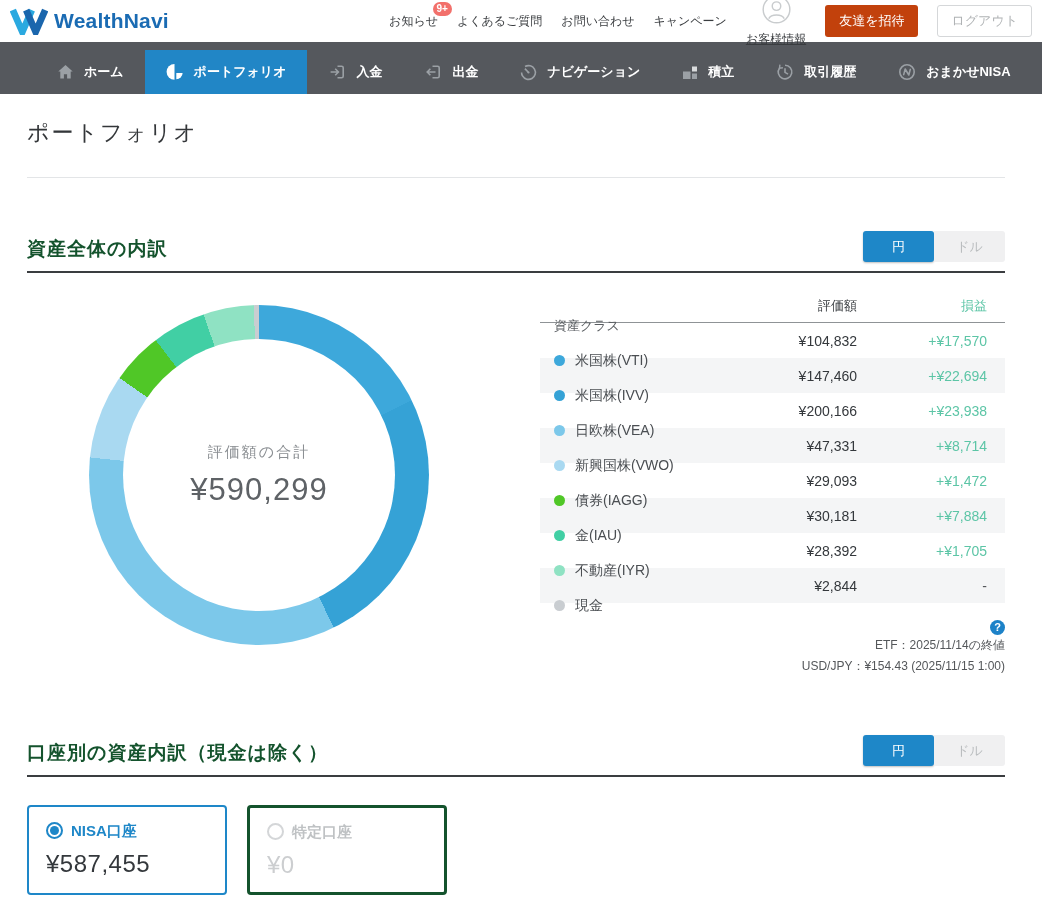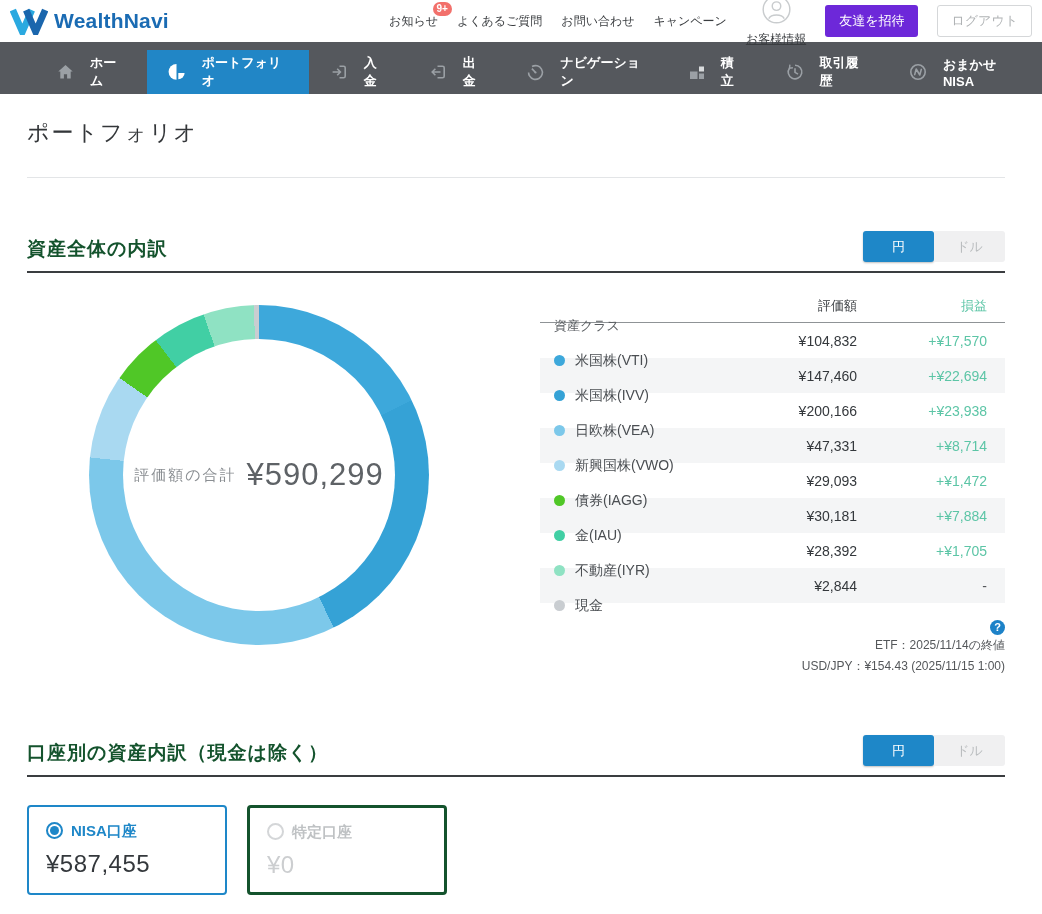--- a/index.html
+++ b/index.html
@@ -10,28 +10,28 @@
   .top-header { height:42px; display:flex; align-items:center; padding:0 10px;
     background:#fff; }
   .brand { display:flex; align-items:center; gap:6px; cursor:pointer; }
   .brand-name { font-size:21px; font-weight:bold; color:#1a6bb3; letter-spacing:0.2px; }
   .top-right { margin-left:auto; display:flex; align-items:center; gap:19px; }
   .top-link { font-size:12px; color:#3a3d40; cursor:pointer; position:relative; white-space:nowrap; }
   .top-badge { position:absolute; top:-11px; right:-14px; background:#f2706b; color:#fff;
     font-size:10px; font-weight:bold; border-radius:9px; padding:1px 4px; line-height:12px; }
   .account-link { display:flex; align-items:center; gap:7px;flex-direction:column; }
   .account-link .lbl { font-size:12px; color:#3a3d40; text-decoration:underline; }
-  .btn-invite { background:#6d28d9; color:#fff; border:none; font-size:13px;
+  .btn-invite { background:#c2410c; color:#fff; border:none; font-size:13px;
     padding:7px 14px; border-radius:3px; cursor:pointer; }
   .btn-logout { background:#fff; color:#b0b3b5; border:1px solid #d5d7d9; font-size:13px;
     padding:6px 13px; border-radius:3px; cursor:pointer; }
 
   
   .nav-bar { height:52px; background:#55585d; display:flex; align-items:stretch; padding-left:36px; }
-  .nav-item { display:flex; align-items:center; gap:16px; padding:0 21px; cursor:pointer;
+  .nav-item { display:flex; align-items:center; gap:10px; padding:0 21px; cursor:pointer;
     color:#fff; font-size:13px; font-weight:bold;margin-top:8px; }
   .nav-item .nav-icon { color:#9ba0a5; display:flex; align-items:center; }
   .nav-item.active { background:#2186c6; }
   .nav-item.active .nav-icon { color:#fff; }
 
   
   .content { padding:0 37px 0 27px; }
   .page-title { margin-top:24px; font-size:22px; color:#333639; font-weight:400; letter-spacing:2px; }
   .title-divider { border:none; border-top:1px solid #e3e5e7; margin-top:29px; }
 
@@ -46,21 +46,21 @@
     justify-content:center; cursor:pointer; }
   .toggle-btn.on { background:#1e87c8; color:#fff; border-radius:3px; box-shadow:0 1px 2px rgba(0,0,0,.25); }
   .toggle-btn.off { background:#f0f0f1; color:#b9bcbe; border-radius:0 3px 3px 0; }
 
   
   .total-row { display:flex; margin-top:16px; }
   .donut-col { width:513px; flex:none; }
   .donut-wrap { width:340px; height:340px; margin:16px 0 0 62px; position:relative; }
   .donut-ring { width:340px; height:340px; border-radius:50%; }
   .donut-hole { position:absolute; left:34px; top:34px; width:272px; height:272px;
-    background:#fff; border-radius:50%; display:flex; 
+    background:#fff; border-radius:50%; display:flex; flex-direction:column;
     align-items:center; justify-content:center; gap:10px; }
   .donut-center-label { font-size:15px; color:#8a8e92; letter-spacing:2px; }
   .donut-center-value { font-size:31px; color:#5e6266; font-weight:400; letter-spacing:1px; }
 
   .table-col { flex:1; }
   .asset-table { width:100%; }
   .t-head { display:flex; align-items:center; height:34px; border-bottom:1px solid #8f9396;
     font-size:13px; color:#595d61; }
   .t-row { display:flex; align-items:center; height:35px; font-size:14px; }
   .t-row.alt { background:#f4f5f6; }

